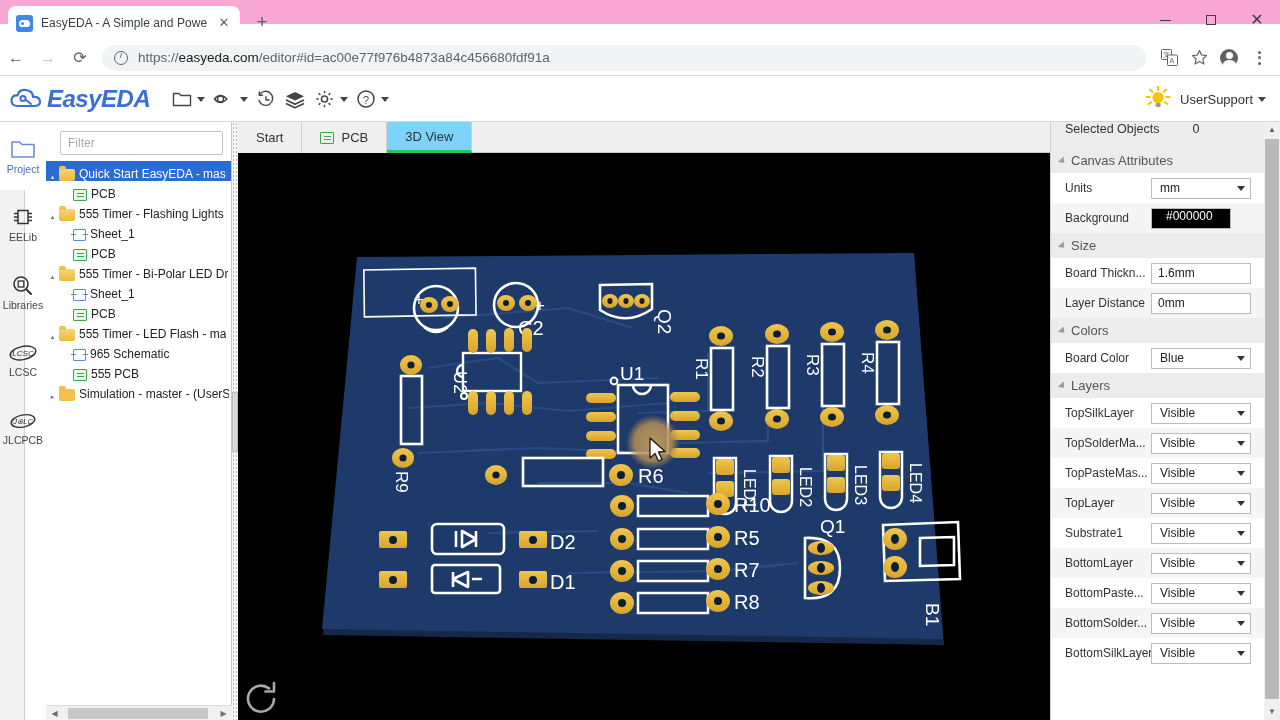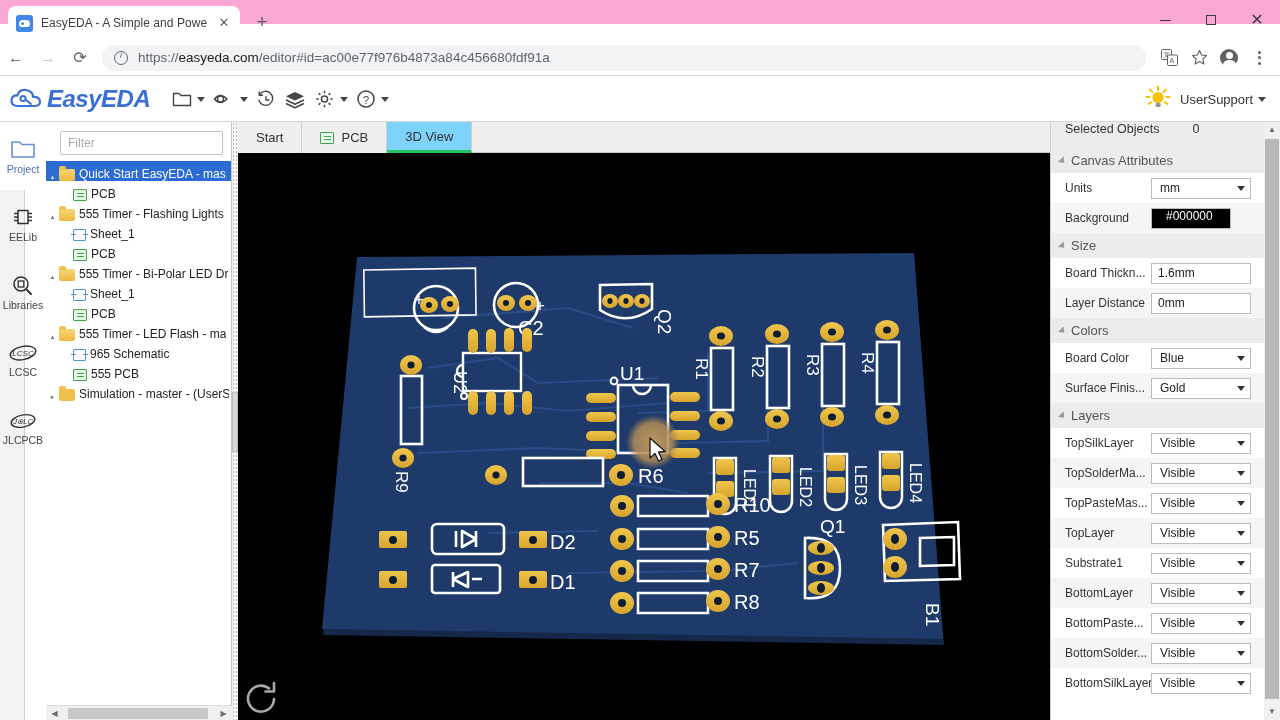--- a/index.html
+++ b/index.html
@@ -768,27 +768,20 @@
           <span class="tri"></span>
           <span>Colors</span>
         </div>
         <div class="prow">
           <span class="plabel">Board Color</span>
           <span class="pselect">
             <span>Blue</span>
             <span class="arr"></span>
           </span>
         </div>
-        <div class="prow alt">
-          <span class="plabel">Surface Finis...</span>
-          <span class="pselect">
-            <span>Gold</span>
-            <span class="arr"></span>
-          </span>
-        </div>
         <div class="group-hdr">
           <span class="tri"></span>
           <span>Layers</span>
         </div>
         <div class="prow">
           <span class="plabel">TopSilkLayer</span>
           <span class="pselect">
             <span>Visible</span>
             <span class="arr"></span>
           </span>

